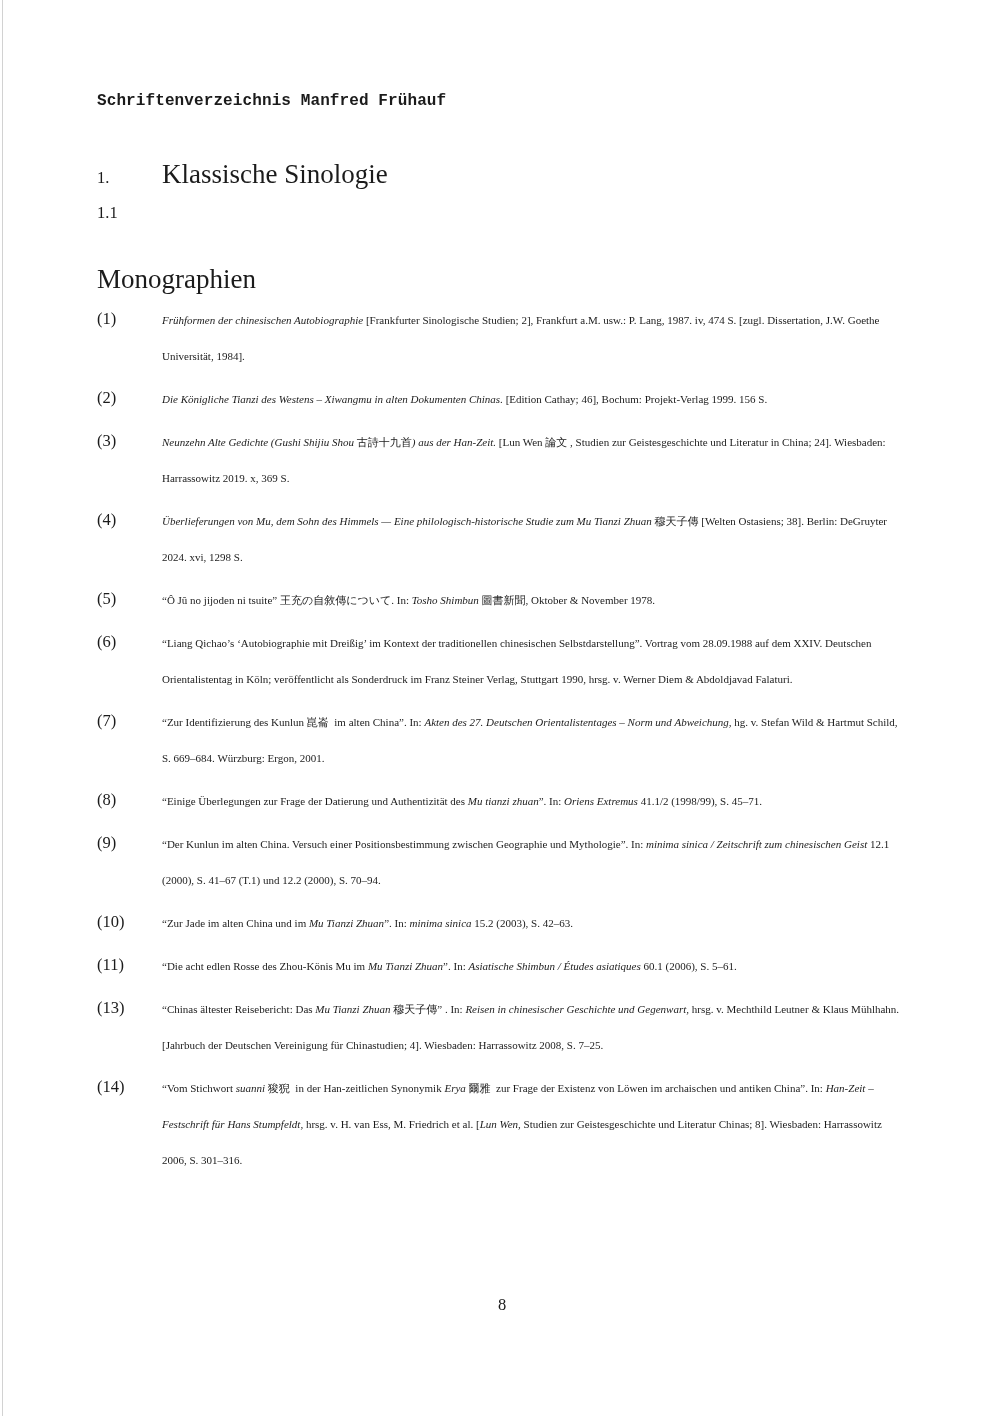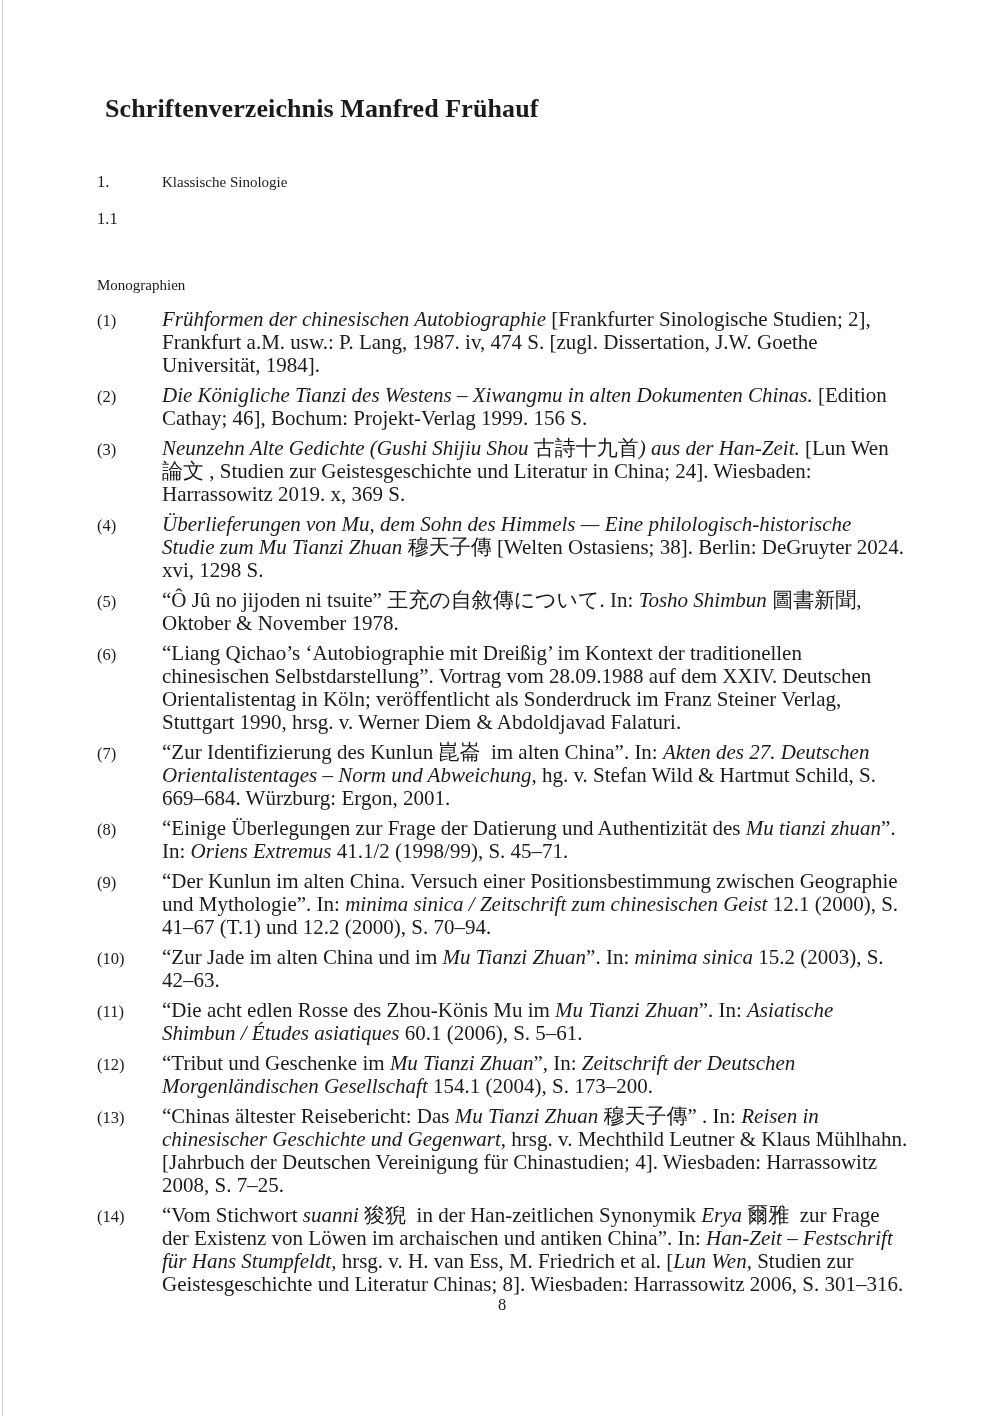--- a/index.html
+++ b/index.html
@@ -24,57 +24,58 @@
     width: 1px;
     background: #d2d2d2;
   }
   .content {
     position: absolute;
     left: 97px;
     top: 88px;
     width: 812px;
   }
   .doc-title {
-    font-size: 26px;
+    font-size: 16px;
     line-height: 26px;
     font-weight: bold;
-    margin: 8px;
+    margin: 0;
     letter-spacing: 0.1px;
+    font-family: Liberation Mono, monospace;
   }
   .list {
     margin-top: 46px;
   }
   .row {
     display: flex;
     align-items: baseline;
   }
   .row .num {
     flex: 0 0 65px;
     width: 65px;
     font-size: 16.5px;
     line-height: 25px;
   }
   .row .body {
     flex: 1;
-    font-size: 21px;
-    line-height: 23px;
+    font-size: 11px;
+    line-height: 36px;
   }
   .row.item { margin-bottom: 7px; }
   .row.section {
     margin-top: 0;
     margin-bottom: 9px;
   }
   .row.subsection {
     margin-top: 10px;
     margin-bottom: 9px;
     flex-direction: column;
   }
   .row.section .body,
   .row.subsection .body {
-    font-size: 15px;
+    font-size: 27px;
     line-height: 28px;
   }
   .row .body em { font-style: italic; }
   .footer {
     position: absolute;
     top: 1294px;
     left: 0;
     width: 1004px;
     text-align: center;
     font-size: 16.5px;
@@ -135,24 +136,20 @@
       </div>
       <div class="row item">
         <span class="num">(10)</span>
         <span class="body"><span>“Zur Jade im alten China und im </span><em>Mu Tianzi Zhuan</em><span>”. In: </span><em>minima sinica</em><span> 15.2 (2003), S. 42–63.</span></span>
       </div>
       <div class="row item">
         <span class="num">(11)</span>
         <span class="body"><span>“Die acht edlen Rosse des Zhou-Könis Mu im </span><em>Mu Tianzi Zhuan</em><span>”. In: </span><em>Asiatische Shimbun / Études asiatiques</em><span> 60.1 (2006), S. 5–61.</span></span>
       </div>
       <div class="row item">
-        <span class="num">(12)</span>
-        <span class="body"><span>“Tribut und Geschenke im </span><em>Mu Tianzi Zhuan</em><span>”, In: </span><em>Zeitschrift der Deutschen Morgenländischen Gesellschaft</em><span> 154.1 (2004), S. 173–200.</span></span>
-      </div>
-      <div class="row item">
         <span class="num">(13)</span>
         <span class="body"><span>“Chinas ältester Reisebericht: Das </span><em>Mu Tianzi Zhuan</em><span> 穆天子傳” . In: </span><em>Reisen in chinesischer Geschichte und Gegenwart</em><span>, hrsg. v. Mechthild Leutner &amp; Klaus Mühlhahn. [Jahrbuch der Deutschen Vereinigung für Chinastudien; 4]. Wiesbaden: Harrassowitz 2008, S. 7–25.</span></span>
       </div>
       <div class="row item">
         <span class="num">(14)</span>
         <span class="body"><span>“Vom Stichwort </span><em>suanni</em><span> 狻猊 in der Han-zeitlichen Synonymik </span><em>Erya</em><span> 爾雅 zur Frage der Existenz von Löwen im archaischen und antiken China”. In: </span><em>Han-Zeit – Festschrift für Hans Stumpfeldt,</em><span> hrsg. v. H. van Ess, M. Friedrich et al. [</span><em>Lun Wen,</em><span> Studien zur Geistesgeschichte und Literatur Chinas; 8]. Wiesbaden: Harrassowitz 2006, S. 301–316.</span></span>
       </div>
     </section>
 </main>
 

